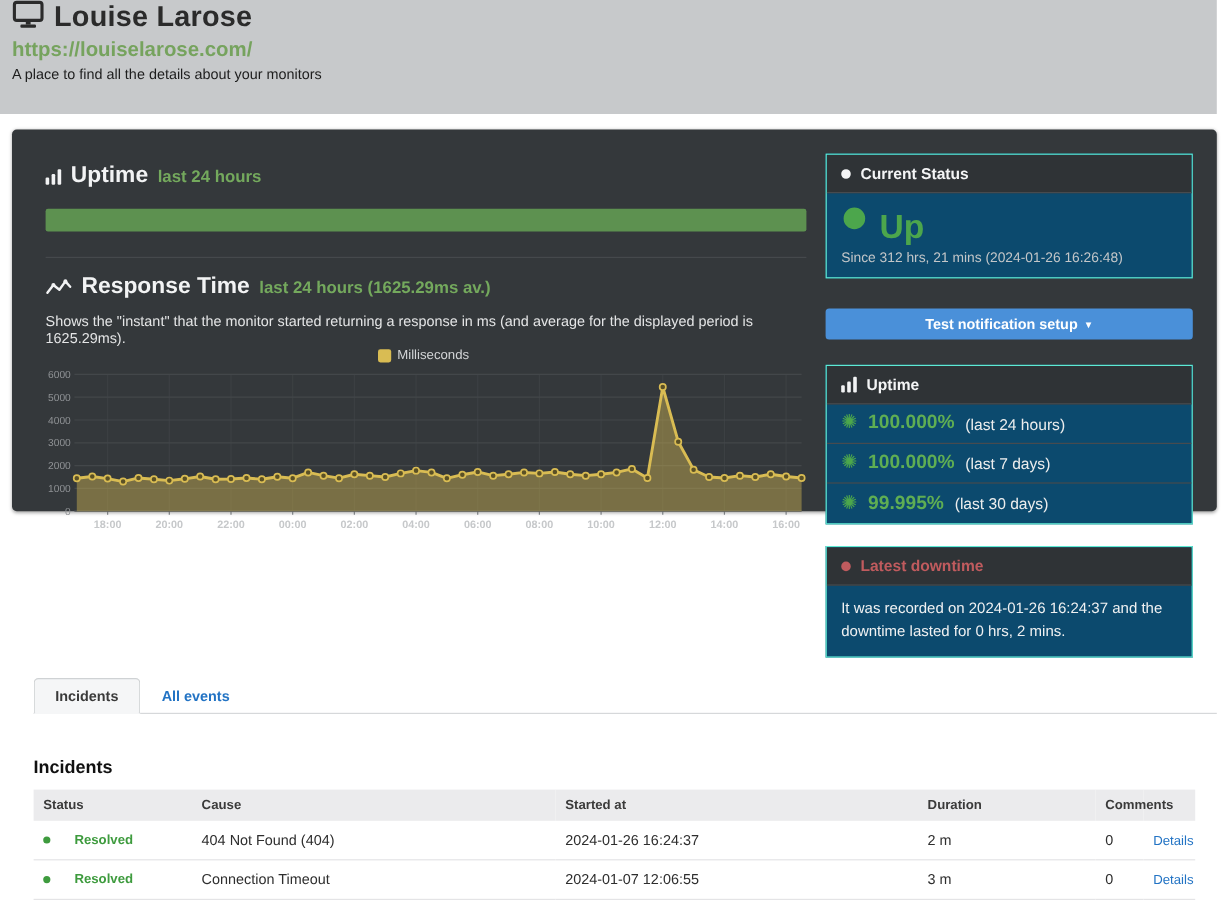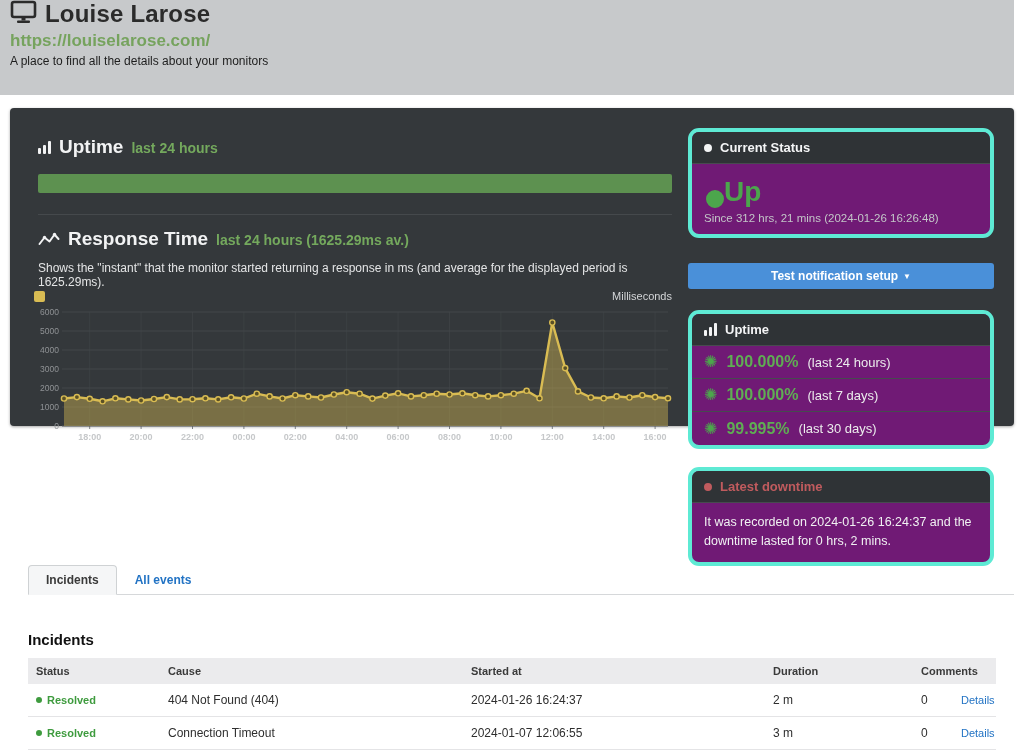--- a/index.html
+++ b/index.html
@@ -35,46 +35,46 @@
   .uptime-head { top:28px; }
   .uptime-bar {
     position:absolute; left:28px; top:66px; width:634px; height:19px;
     background:#5d9150; border-radius:2px;
   }
   .panel-divider { position:absolute; left:28px; top:106px; width:634px; border-top:1px solid #45494c; }
   .resp-head { top:120px; }
   .resp-desc { position:absolute; left:28px; top:153px; width:640px; font-size:12px; color:#e4e5e6; }
 
   .chart-wrap { position:absolute; left:24px; top:180px; width:644px; }
-  .chart-legend { display:flex; justify-content:space-between; align-items:center; gap:5px; height:16px; padding-right:6px; }
+  .chart-legend { display:flex; justify-content:center; align-items:center; gap:5px; height:16px; padding-right:6px; }
   .legend-swatch { width:11px; height:11px; border-radius:2px; background:#d9bc53; display:inline-block; }
   .legend-label { font-size:11px; color:#d3d5d7; }
 
   
   .bars-ico { display:inline-flex; align-items:flex-end; gap:2px; height:13px; }
   .bars-ico i { display:block; width:3px; background:#f2f3f4; border-radius:1px; }
   .bars-ico i:nth-child(1){height:6px;} .bars-ico i:nth-child(2){height:9px;} .bars-ico i:nth-child(3){height:13px;}
 
   
   .donut { display:inline-block; border-radius:50%; }
   .donut-white { width:6px; height:6px; border:4px solid #f4f5f6; background:#2f3336; }
   .donut-green-big { width:10px; height:10px; border:9px solid #4ca64c; background:#34383b; }
   .donut-red { width:5px; height:5px; border:4px solid #c05b5e; background:#2f3336; }
   .donut-resolved { width:4px; height:4px; border:3px solid #3e9b3e; background:#ffffff; }
 
   
   .sidebar { position:absolute; left:678px; top:20px; width:306px; }
-  .sbox { background:#701a75; border:4px solid #5eead4; border-radius:11px; overflow:hidden; }
+  .sbox { background:#0c4a6e; border:1px solid #5eead4; border-radius:0; overflow:hidden; }
   .sbox-head {
     display:flex; align-items:center; gap:8px; padding:8px 12px;
     background:#2f3336; border-bottom:1px solid #474b4f;
     font-size:13px; font-weight:bold; color:#f4f5f6;
   }
   .sbox-body { padding:10px 12px; }
-  .status-row { display:flex; align-items:flex-end; margin:2px 0 4px 2px; }
+  .status-row { display:flex; align-items:flex-start; gap:12px; margin:2px 0 4px 2px; }
   .status-up { font-size:28px; font-weight:bold; color:#4ca64c; }
   .status-since { font-size:11.5px; color:#c3c6c8; margin-top:4px; }
 
   .notif-btn {
     margin-top:25px; width:100%; height:26px; border:none; border-radius:3px;
     background:#4a90d9; color:#ffffff; font-family:"Liberation Sans",sans-serif;
     font-size:12px; font-weight:bold; cursor:pointer; display:flex; align-items:center; justify-content:center; gap:5px;
   }
   .notif-caret { font-size:8px; position:relative; top:0.5px; }
 
@@ -110,21 +110,21 @@
   .inc-table col.c1{width:132px;} .inc-table col.c2{width:303px;} .inc-table col.c3{width:302px;}
   .inc-table col.c4{width:148px;} .inc-table col.c5{width:40px;} .inc-table col.c6{width:43px;}
   .inc-table thead th {
     background:#ebebed; text-align:left; font-size:11px; font-weight:bold; color:#3a3a3a;
     padding:7px 8px; white-space:nowrap;
   }
   .inc-table tbody td {
     font-size:12px; color:#2e2e2e; padding:9px 8px; border-bottom:1px solid #e4e4e6;
     white-space:nowrap; overflow:visible;
   }
-  .status-cell { display:flex; align-items:center; gap:5px; }
+  .status-cell { display:flex; align-items:center; gap:20px; }
   .resolved-label { color:#3e9b3e; font-weight:bold; font-size:11px; }
   .details-link { color:#2273c4; font-size:11px; text-decoration:none; }
   .td-right { text-align:right; }
 
   svg text { font-family:"Liberation Sans", sans-serif; }
 </style>
 </head>
 <body>
 
 <header class="site-header">

